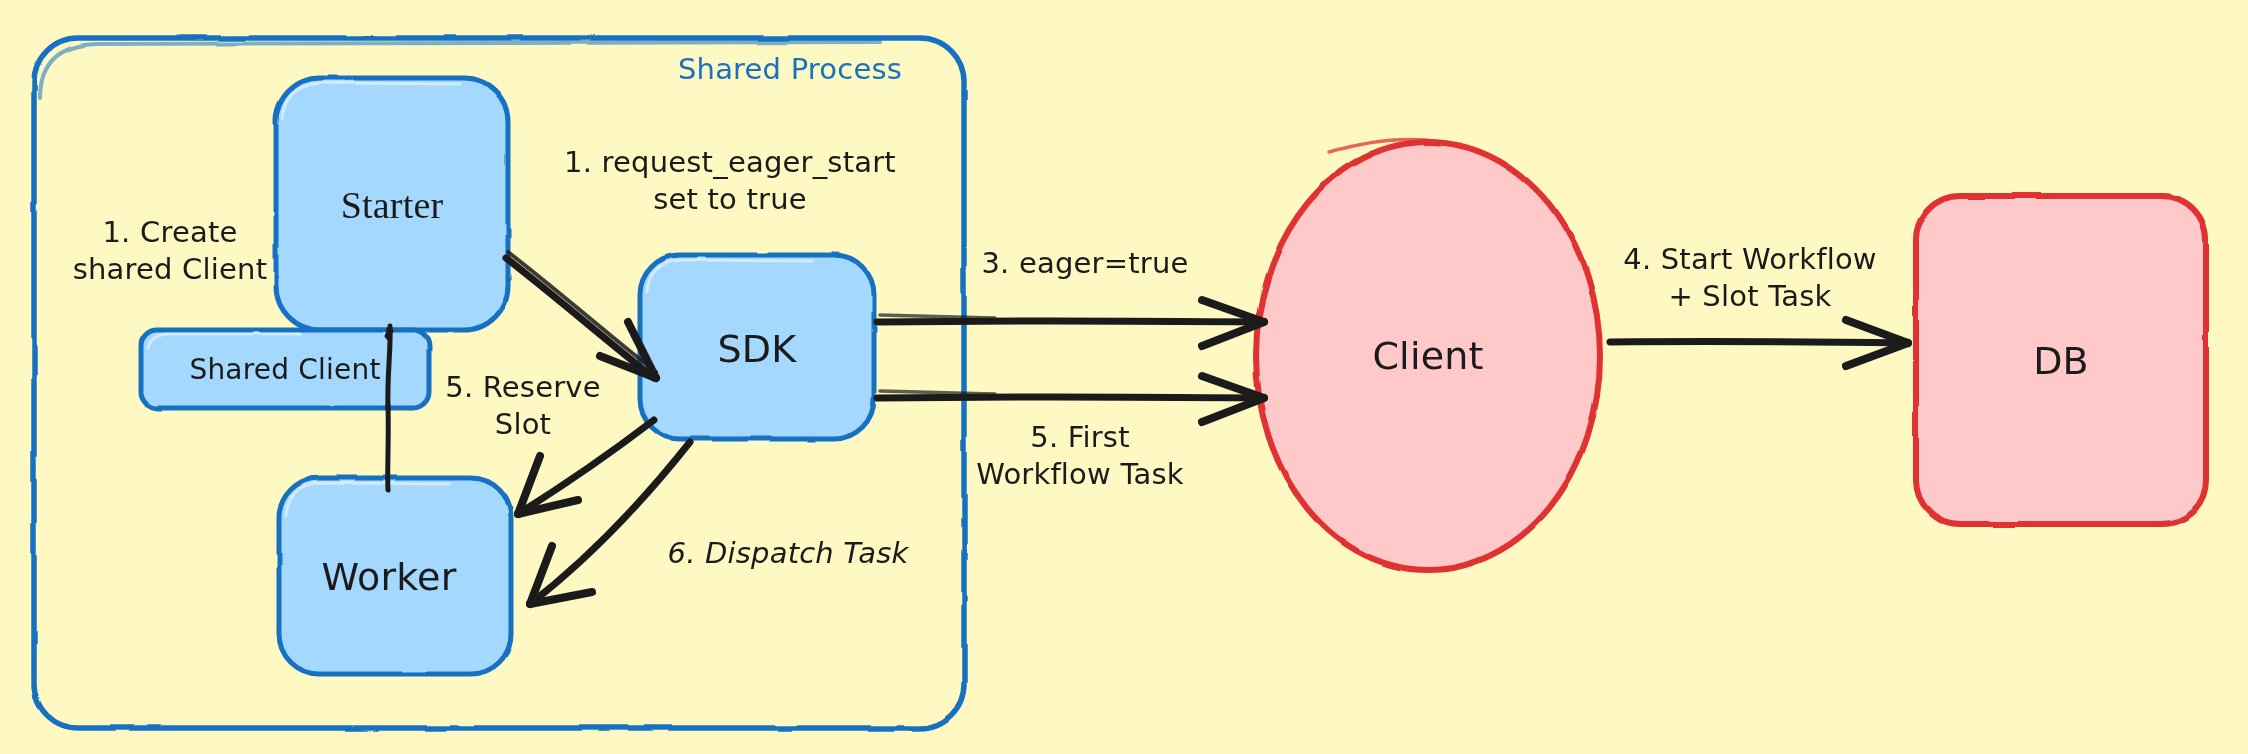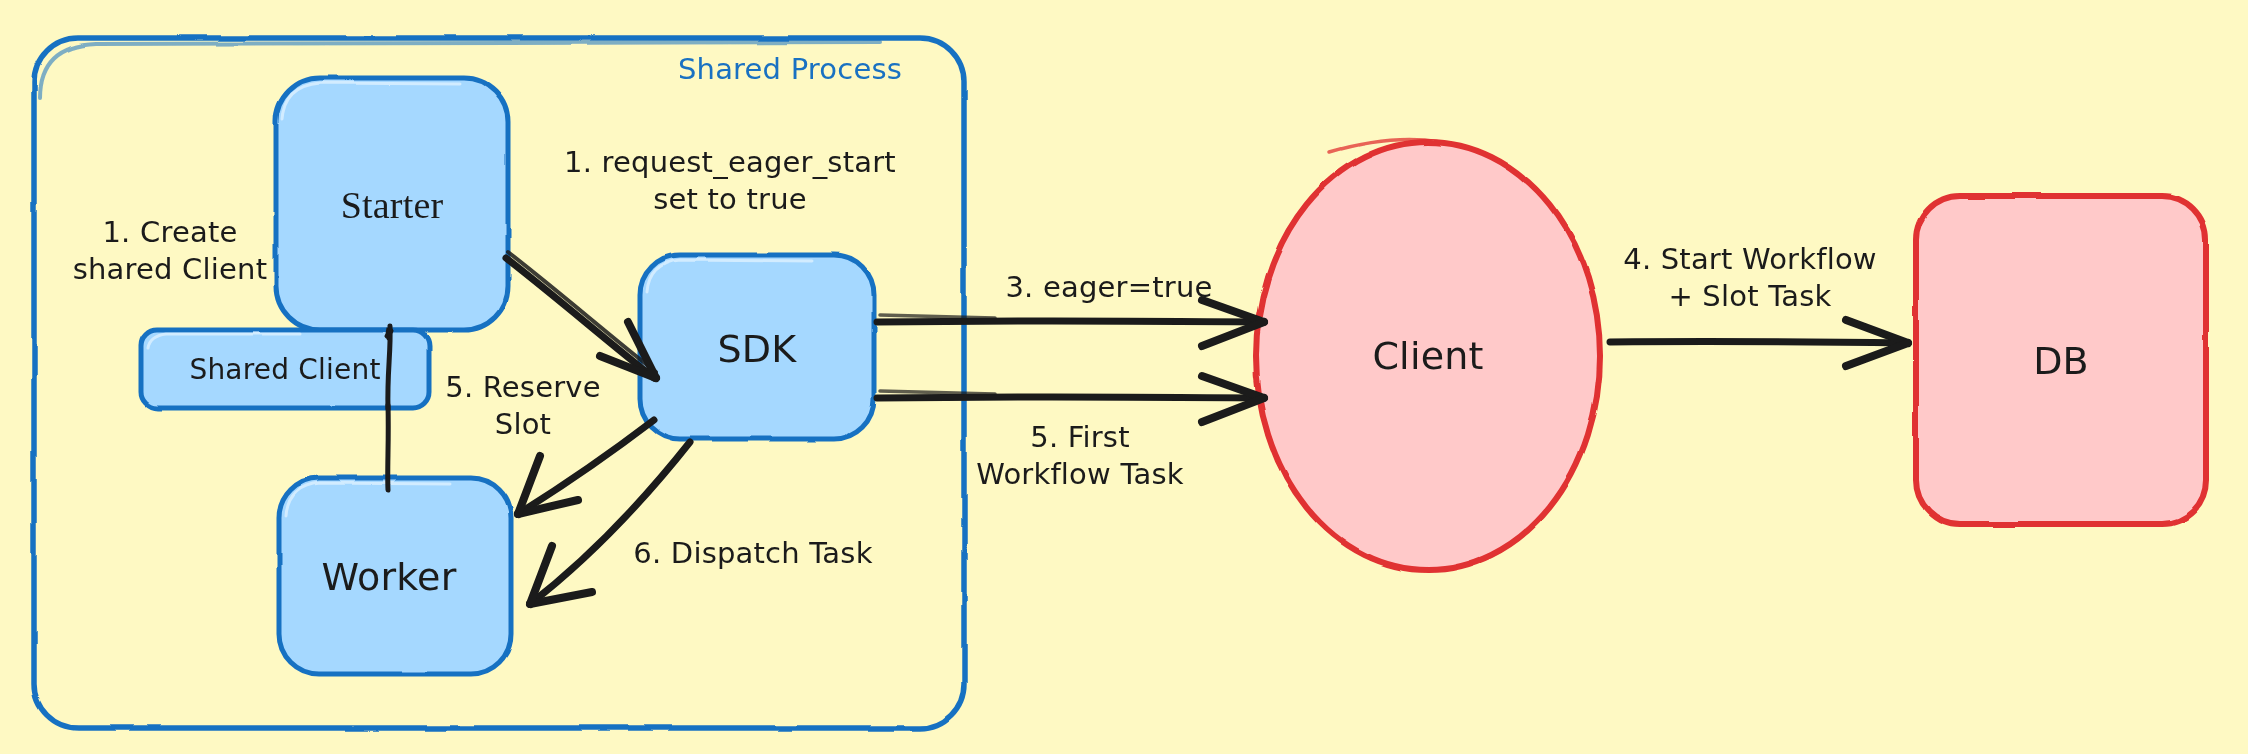--- a/index.html
+++ b/index.html
@@ -168,23 +168,23 @@
 
   <div class="lbl edge-label" style="left:520px; top:145px; width:420px;">1. request_eager_start</div>
   <div class="lbl edge-label" style="left:520px; top:182px; width:420px;">set to true</div>
 
   <div class="lbl edge-label" style="left:30px; top:215px; width:280px;">1. Create</div>
   <div class="lbl edge-label" style="left:30px; top:252px; width:280px;">shared Client</div>
 
   <div class="lbl edge-label" style="left:418px; top:370px; width:210px;">5. Reserve</div>
   <div class="lbl edge-label" style="left:418px; top:407px; width:210px;">Slot</div>
 
-  <div class="lbl edge-label" style="left:954px; top:246px; width:310px;margin-top:24px;">3. eager=true</div>
+  <div class="lbl edge-label" style="left:930px; top:246px; width:310px;">3. eager=true</div>
 
   <div class="lbl edge-label" style="left:1580px; top:242px; width:340px;">4. Start Workflow</div>
   <div class="lbl edge-label" style="left:1580px; top:279px; width:340px;">+ Slot Task</div>
 
   <div class="lbl edge-label" style="left:930px; top:420px; width:300px;">5. First</div>
   <div class="lbl edge-label" style="left:930px; top:457px; width:300px;">Workflow Task</div>
 
-  <div class="lbl edge-label" style="left:593px; top:536px; width:320px;">6. Dispatch Task</div>
+  <div class="lbl edge-label" style="left:628px; top:536px; width:320px;font-style:italic;">6. Dispatch Task</div>
 
 </div>
 
 </body></html>

